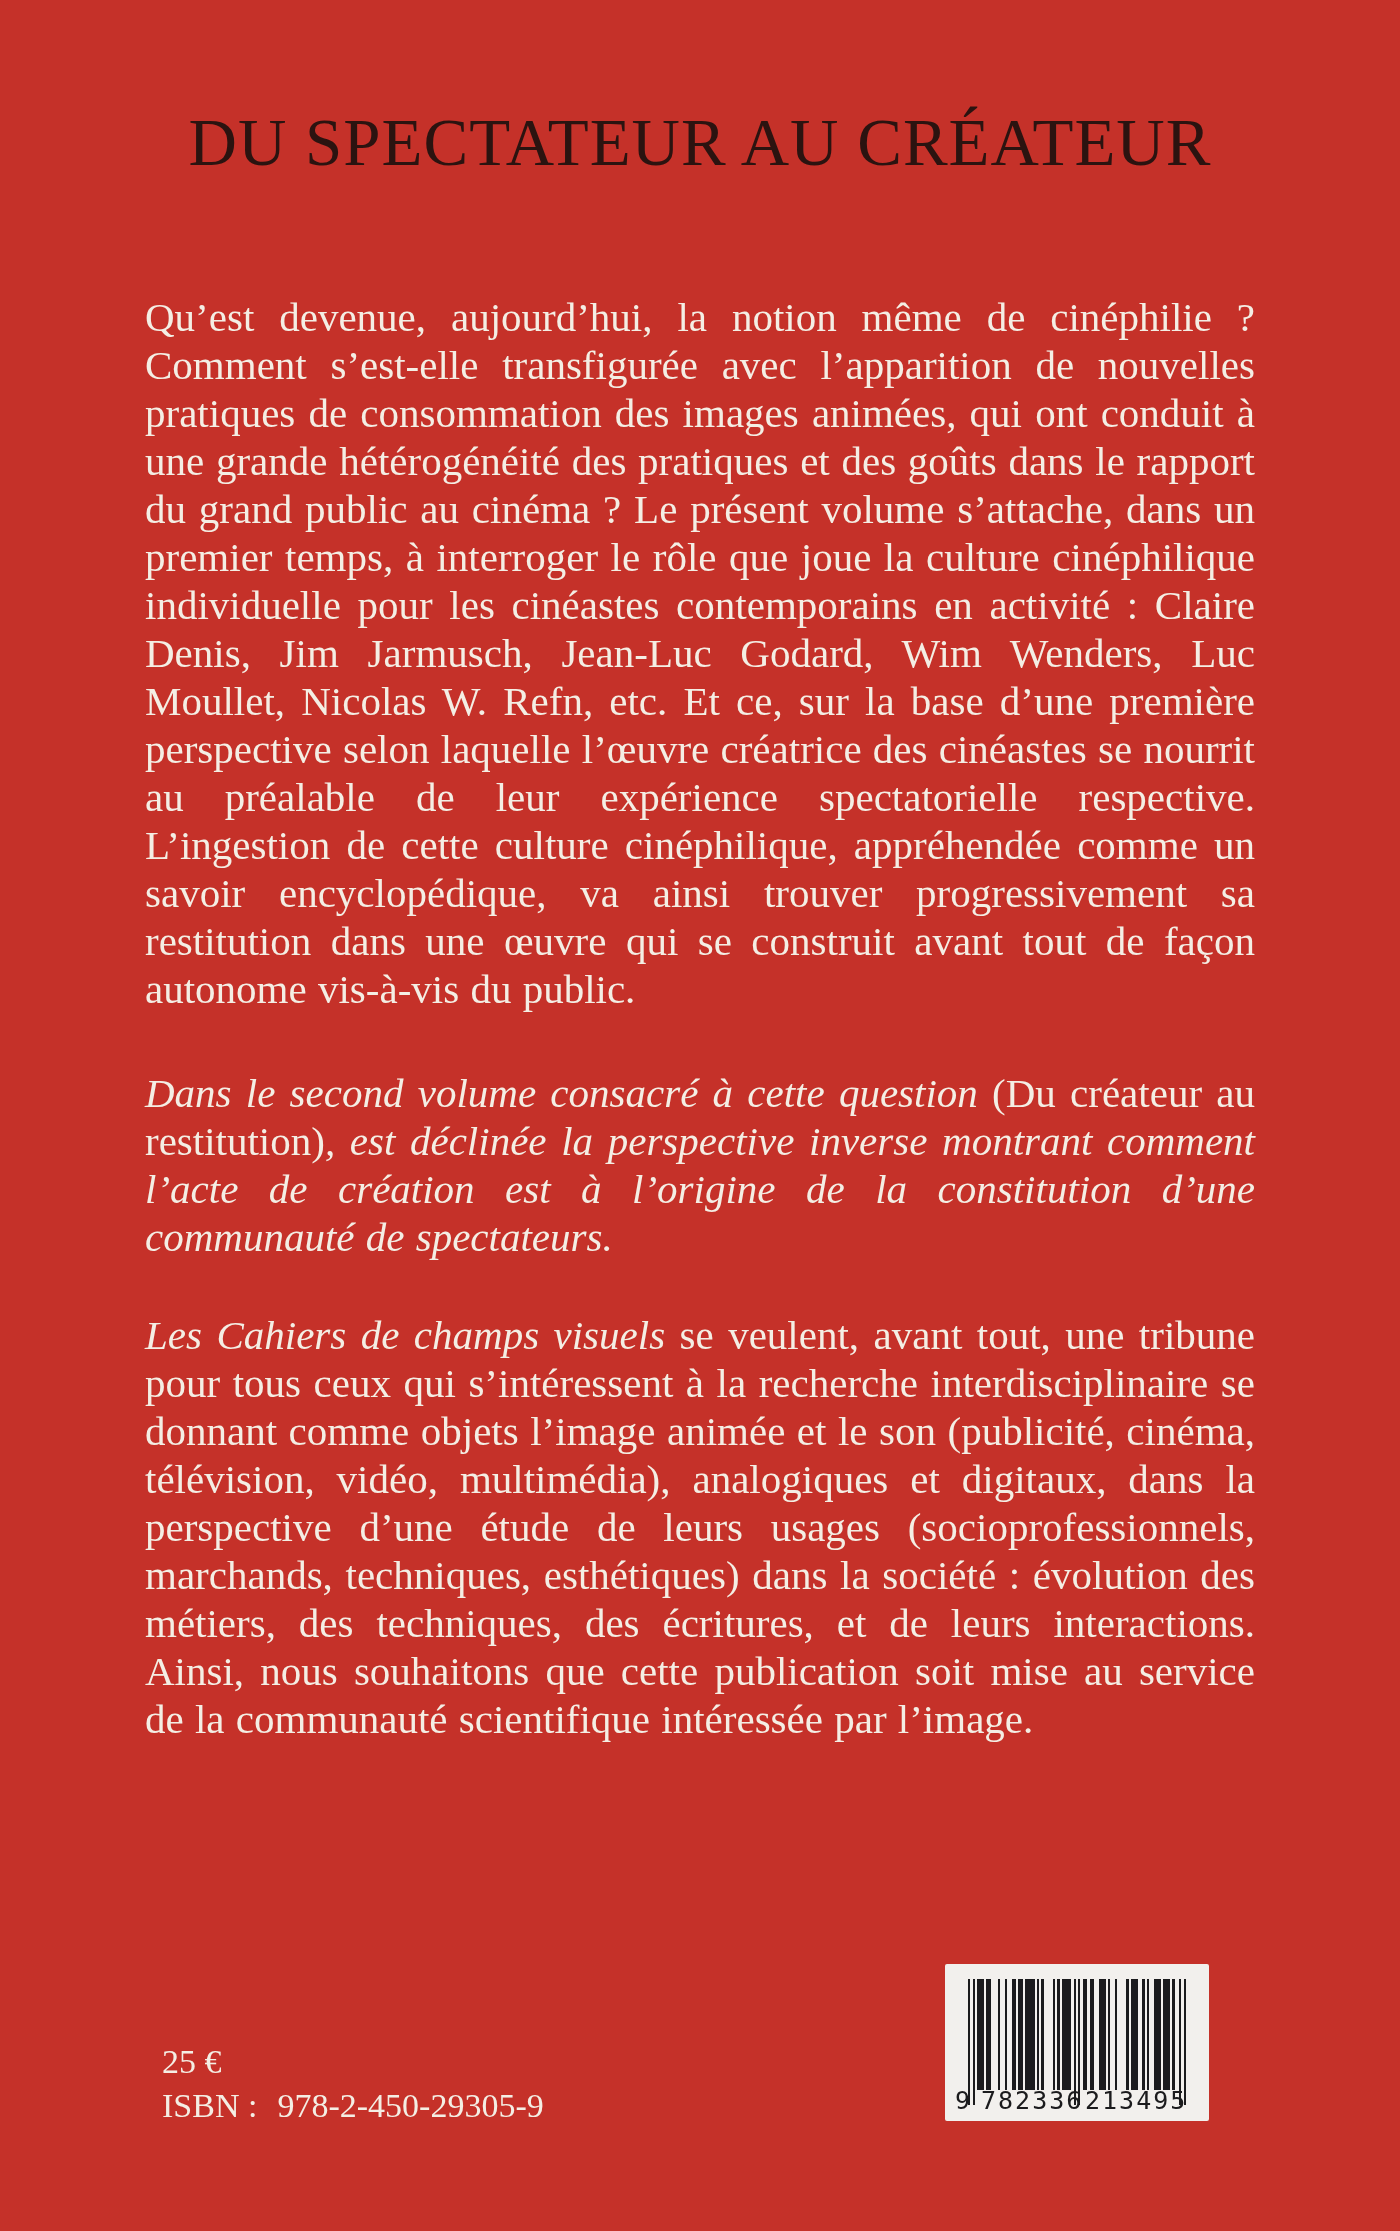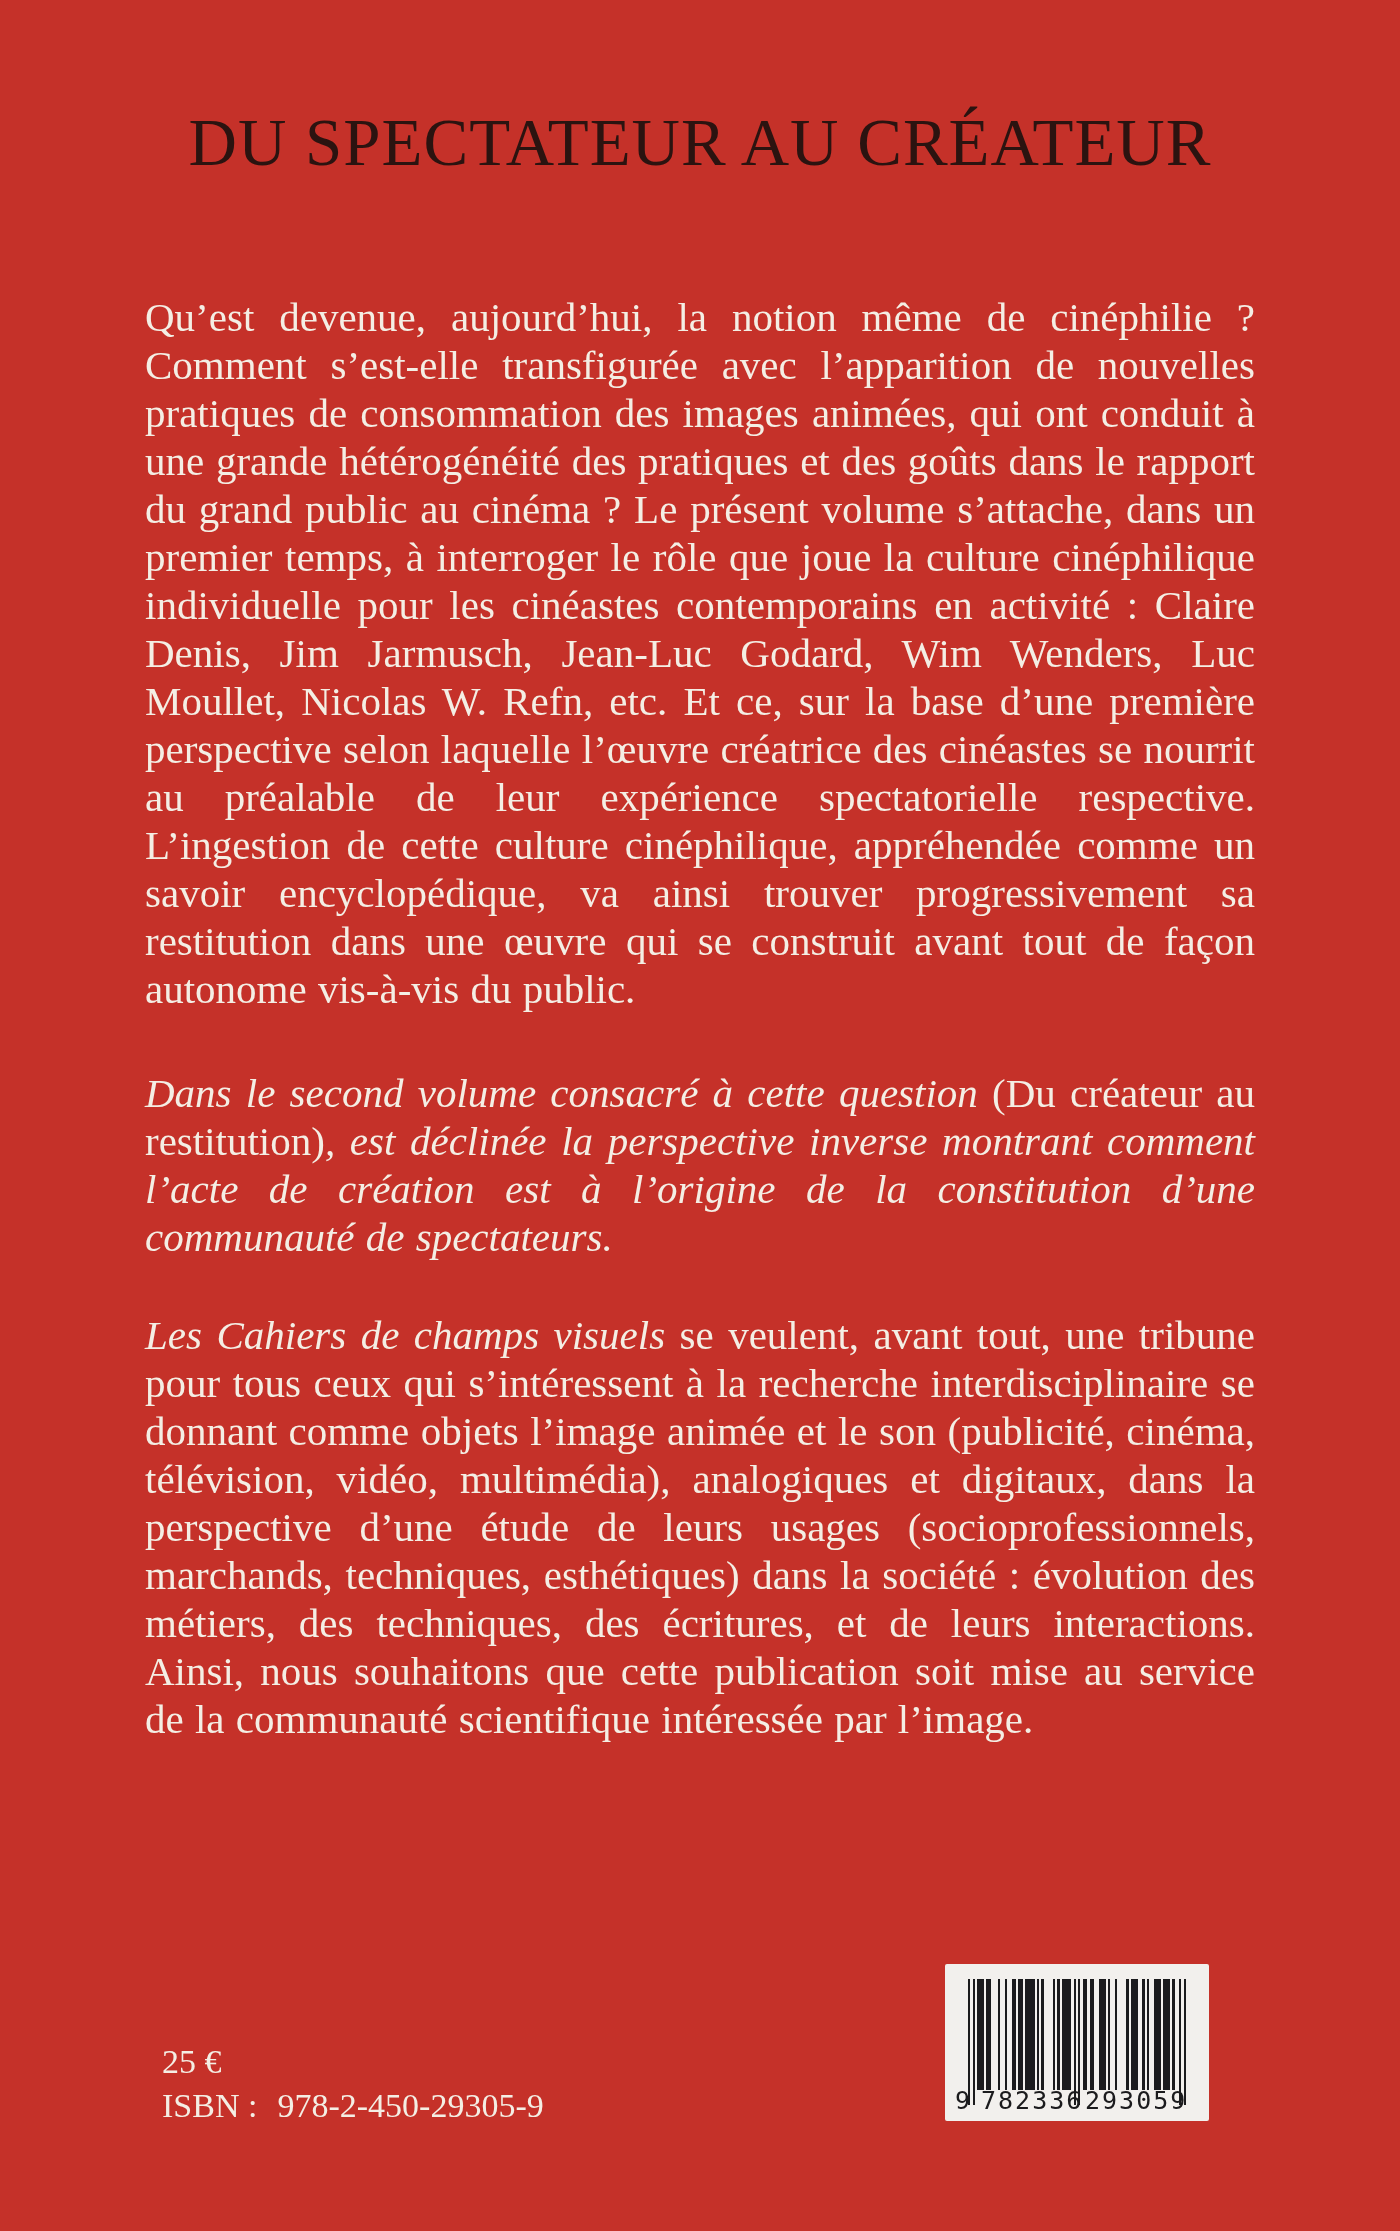--- a/index.html
+++ b/index.html
@@ -128,16 +128,16 @@
         <i style="left: 80%; width: 1.05263%; height: 88%;"></i>
         <i style="left: 82.1053%; width: 1.05263%; height: 88%;"></i>
         <i style="left: 85.2632%; width: 3.15789%; height: 88%;"></i>
         <i style="left: 89.4737%; width: 3.15789%; height: 88%;"></i>
         <i style="left: 93.6842%; width: 1.05263%; height: 88%;"></i>
         <i style="left: 96.8421%; width: 1.05263%; height: 100%;"></i>
         <i style="left: 98.9474%; width: 1.05263%; height: 100%;"></i>
       </div>
     <span class="bc-digit bc-d0">9</span>
     <span class="bc-digit bc-d1">782336</span>
-    <span class="bc-digit bc-d2">293059</span>
+    <span class="bc-digit bc-d2">213495</span>
   </div>
 
 </div>
 
 </body></html>

